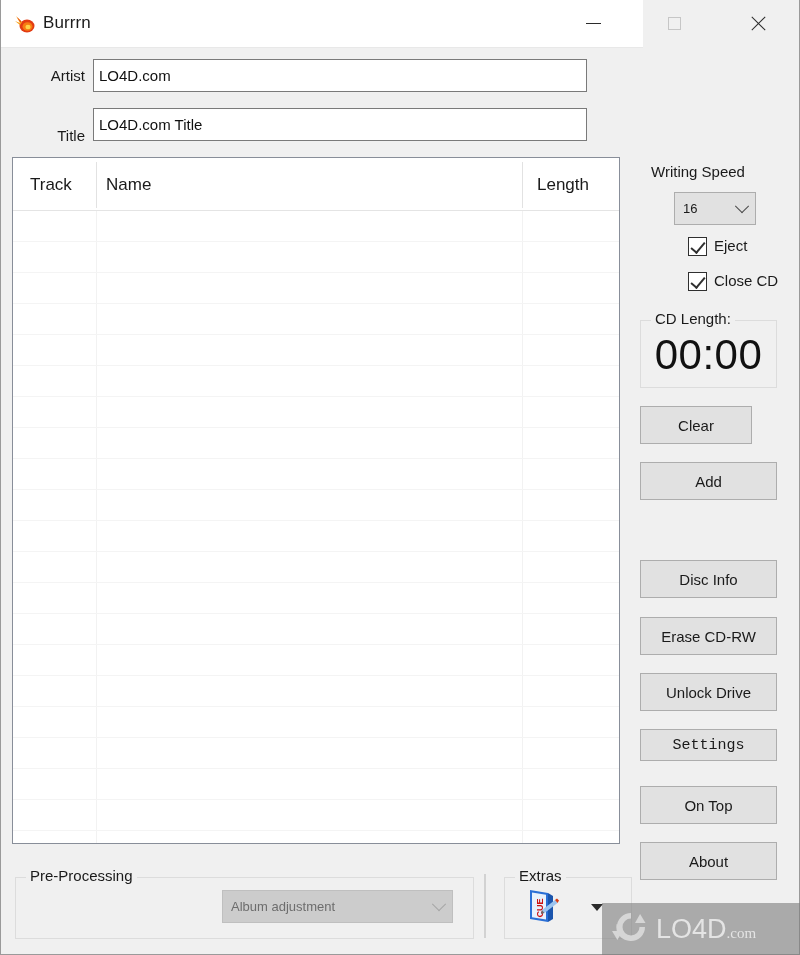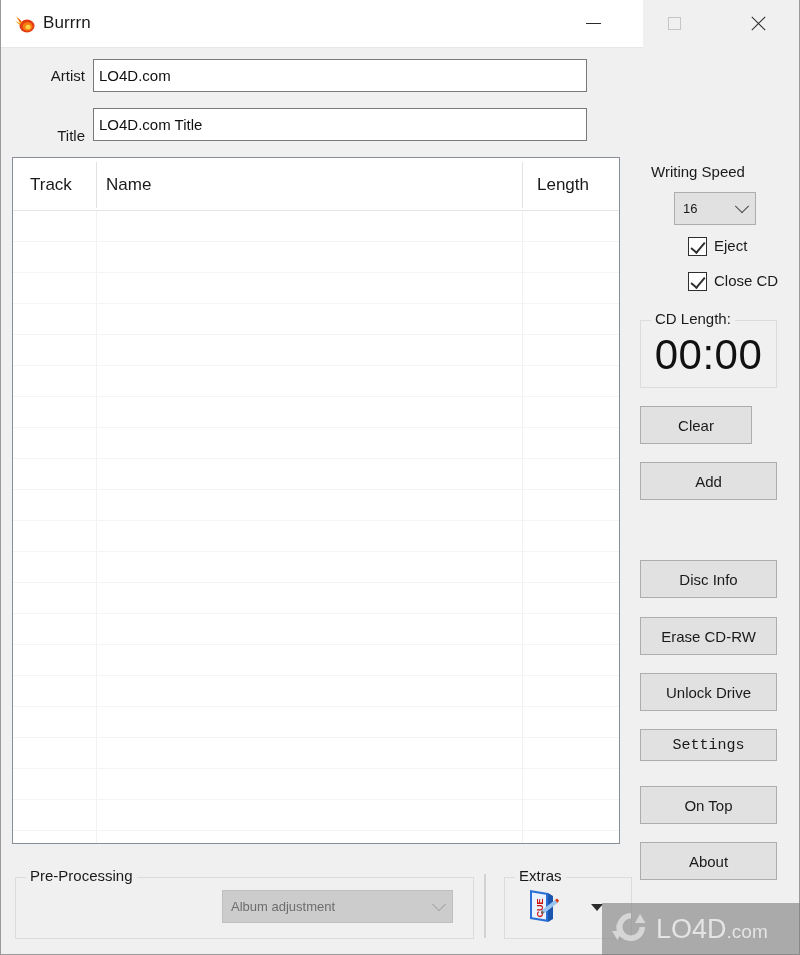--- a/index.html
+++ b/index.html
@@ -264,21 +264,21 @@
     display: flex; align-items: center;
     overflow: hidden;
   }
   .wm-logo { margin-left: 8px; flex: 0 0 auto; }
   .wm-text {
     font-size: 27px;
     color: #e4e4e4;
     margin-left: 4px;
     white-space: nowrap;
   }
-  .wm-text .small { font-size: 19px; }
+  .wm-text .small { font-size: 15px; font-family: Liberation Serif, serif; }
 </style>
 </head>
 <body>
 
 <div class="window">
 
   <div class="titlebar">
     <div class="app-icon">
       <svg width="22" height="22" viewBox="0 0 22 22">
         <ellipse cx="13" cy="13" rx="7.5" ry="6.5" fill="#e23b12"></ellipse>

